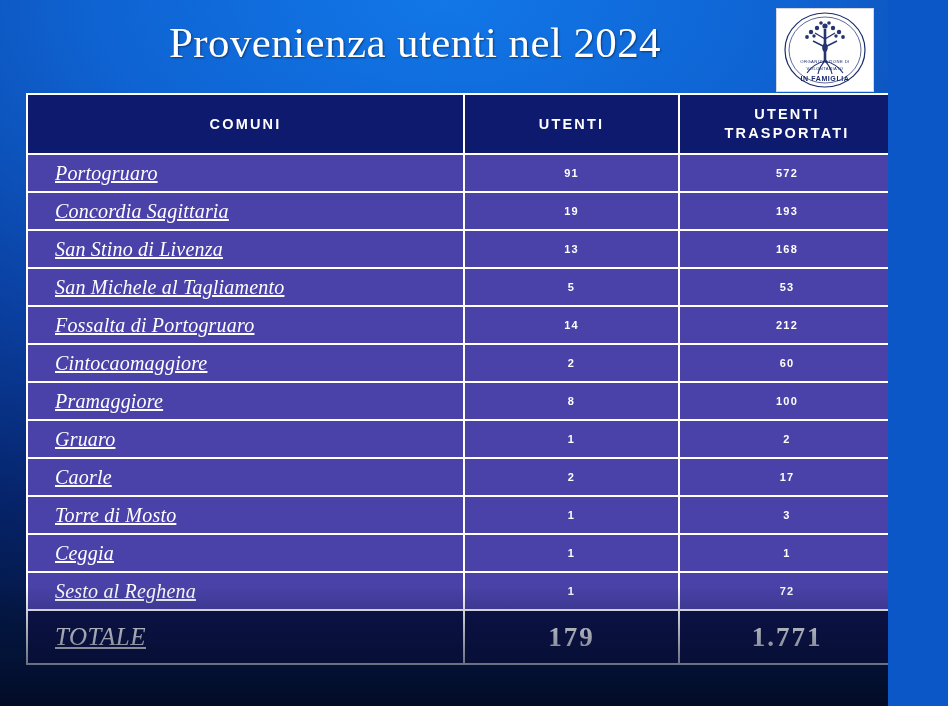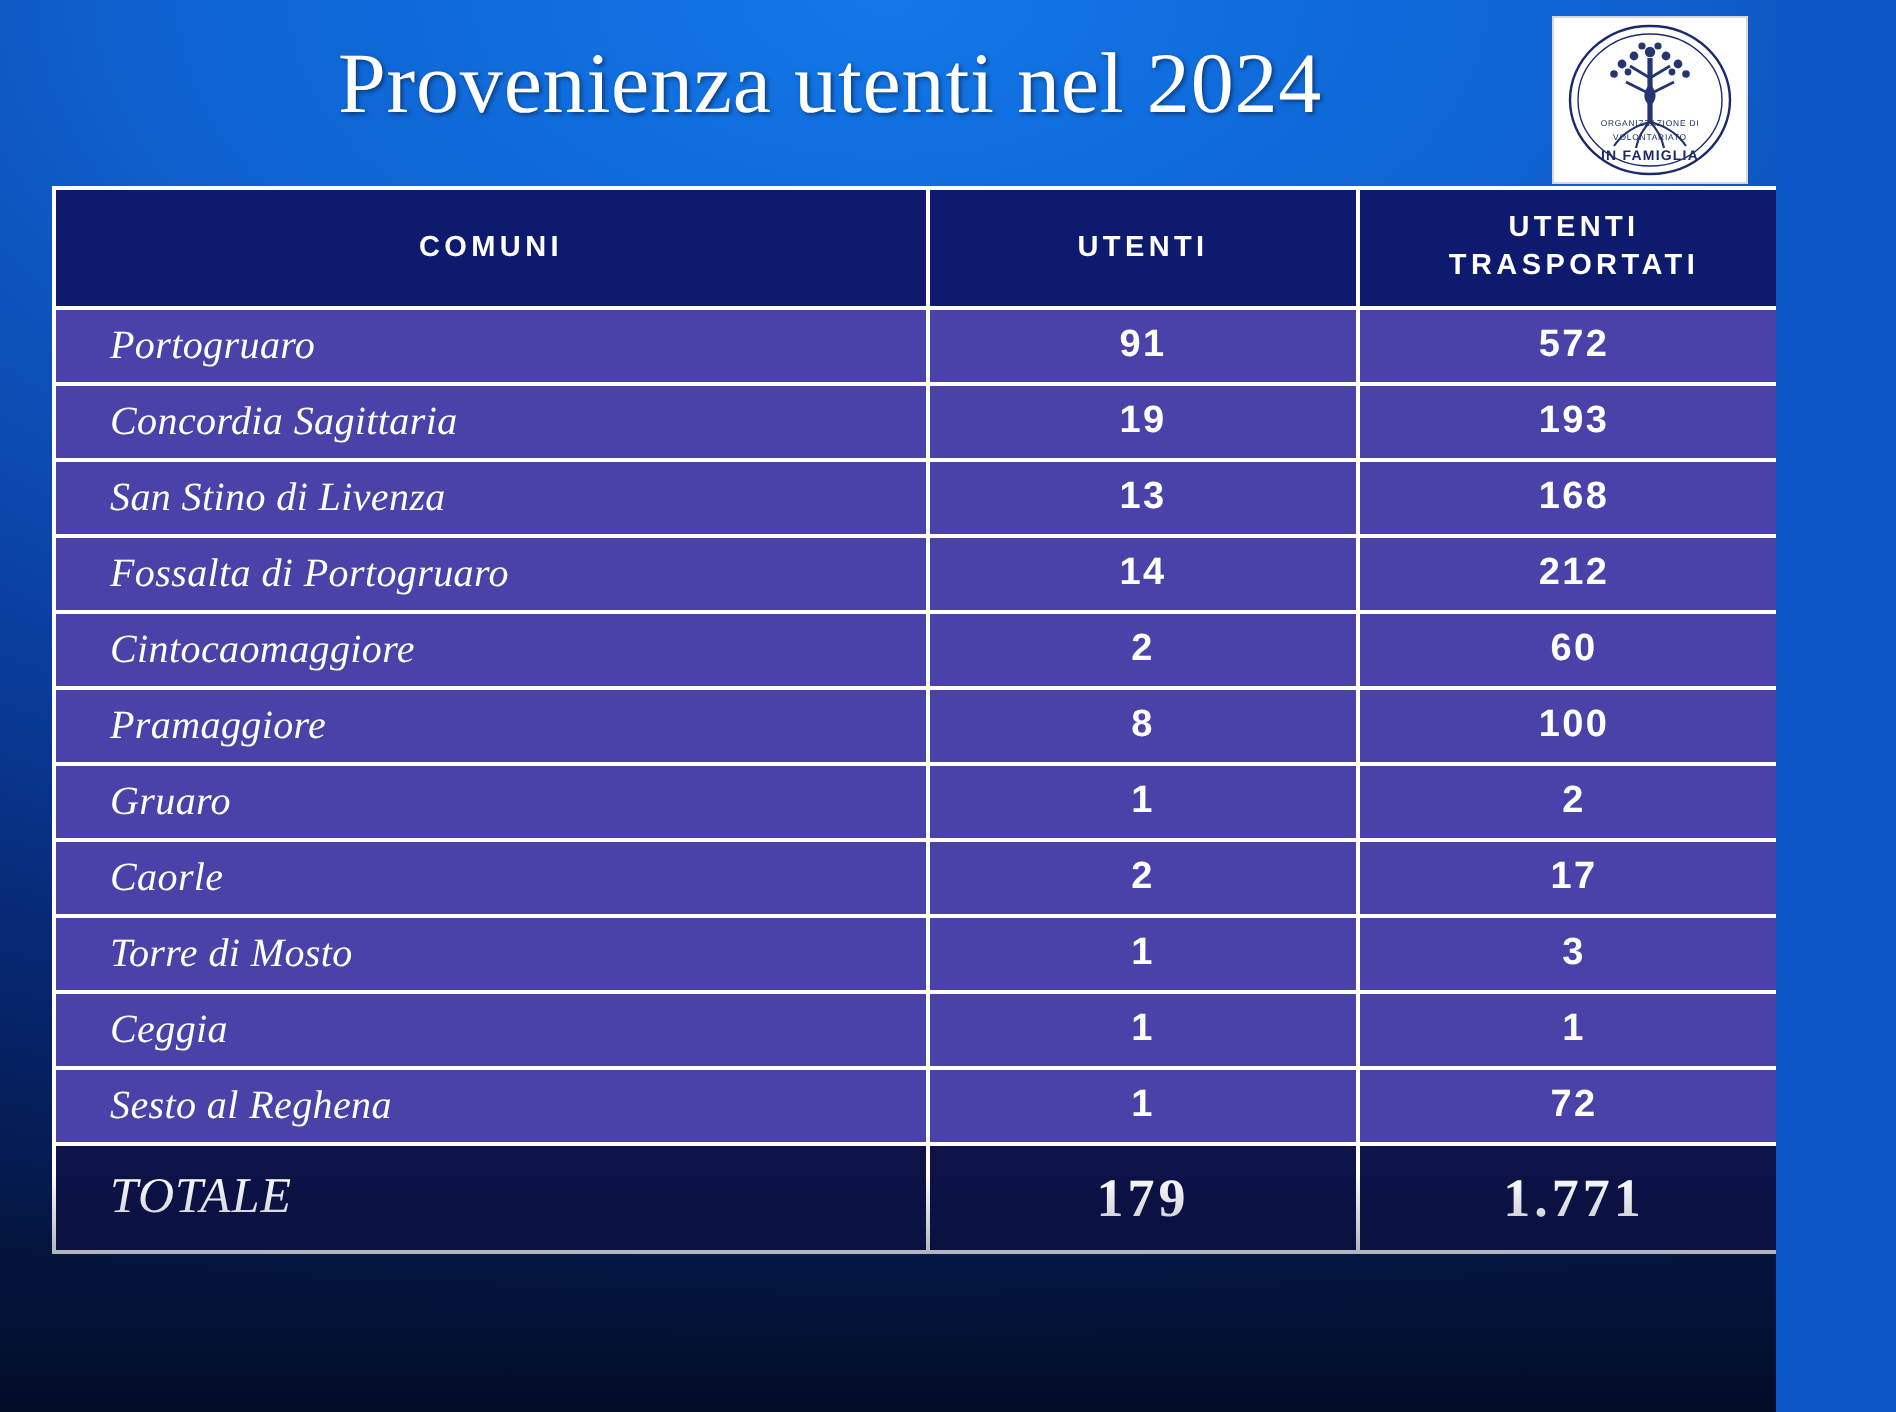--- a/index.html
+++ b/index.html
@@ -102,24 +102,25 @@
     height: 36px;
     background: #4a42a8;
     vertical-align: middle;
   }
   tbody td.name {
     padding-left: 27px;
     font-family: "Liberation Serif", serif;
     font-style: italic;
     font-size: 20px;
     letter-spacing: 0.2px;
+    text-decoration: underline;
   }
   tbody td.num {
     text-align: center;
-    font-size: 19px;
+    font-size: 11px;
     font-weight: bold;
     letter-spacing: 1.2px;
   }
   tbody tr.total td {
     background: #0d1247;
     height: 52px;
   }
   tbody tr.total td.name {
     font-size: 25px;
     font-style: italic;
@@ -193,20 +194,25 @@
           <td class="name">Concordia Sagittaria</td>
           <td class="num">19</td>
           <td class="num">193</td>
         </tr>
         <tr>
           <td class="name">San Stino di Livenza</td>
           <td class="num">13</td>
           <td class="num">168</td>
         </tr>
         <tr>
+          <td class="name">San Michele al Tagliamento</td>
+          <td class="num">5</td>
+          <td class="num">53</td>
+        </tr>
+        <tr>
           <td class="name">Fossalta di Portogruaro</td>
           <td class="num">14</td>
           <td class="num">212</td>
         </tr>
         <tr>
           <td class="name">Cintocaomaggiore</td>
           <td class="num">2</td>
           <td class="num">60</td>
         </tr>
         <tr>

